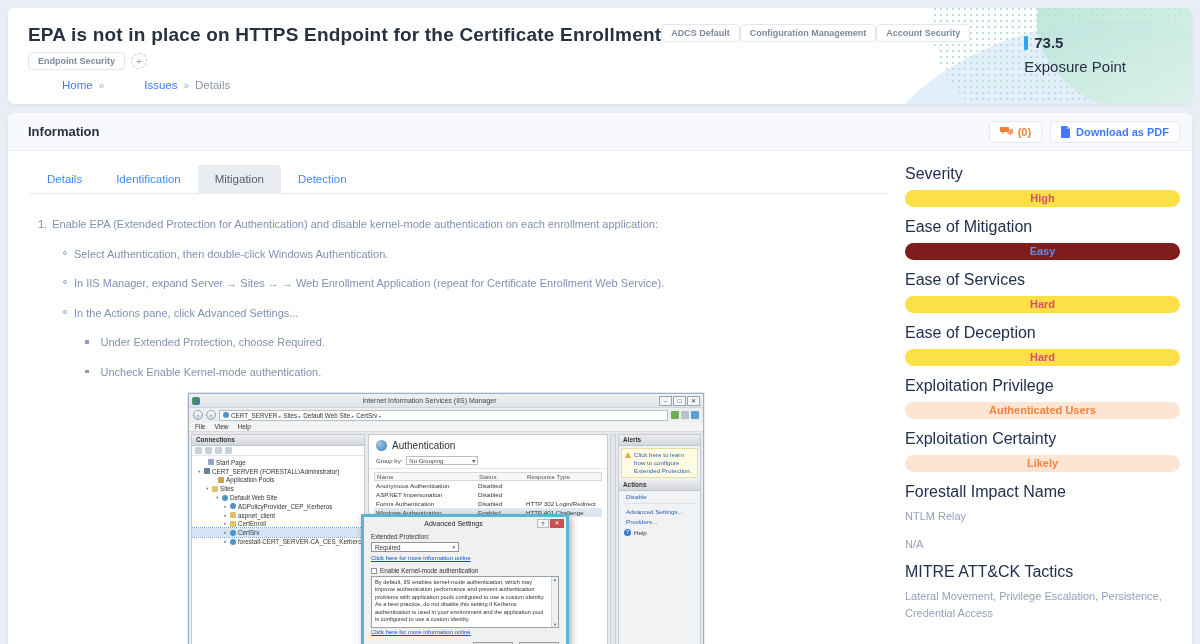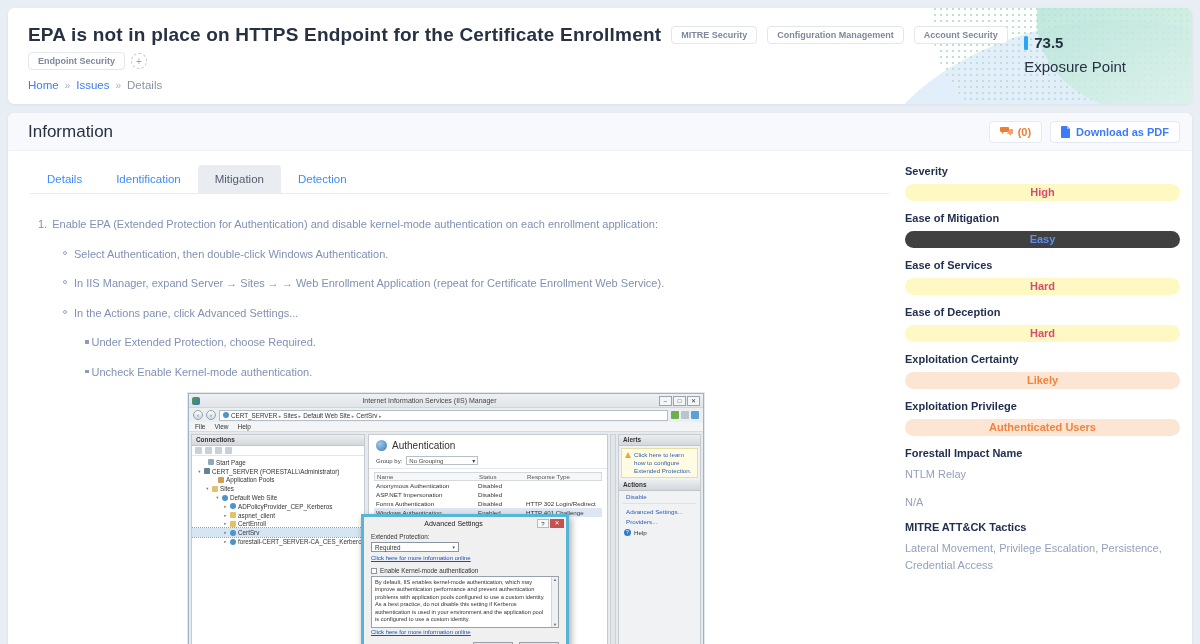--- a/index.html
+++ b/index.html
@@ -8,58 +8,58 @@
   .card { background:#fff; border-radius:6px; box-shadow:0 1px 3px rgba(40,70,120,.08); }
 
   
   .header-card { position:relative; height:96px; overflow:hidden; padding:16px 24px 0 20px; margin-bottom:9px; }
   .deco-blue { position:absolute; right:-90px; top:18px; width:420px; height:260px; background:#e2eef9; border-radius:50%; transform:rotate(-14deg); }
   .deco-dots { position:absolute; right:-50px; top:-110px; width:310px; height:250px; border-radius:50%;
     background-image:radial-gradient(#b9e2d2 1.2px, transparent 1.3px); background-size:6px 6px; }
   .deco-teal { position:absolute; right:-55px; top:-70px; width:210px; height:175px; border-radius:46%;
     background:linear-gradient(135deg, #a9dfd0 10%, #d9f1e8 80%); opacity:.85; transform:rotate(18deg); }
   .header-left { position:relative; z-index:2; }
-  .title-row { display:flex; align-items:center; gap:10px; }
+  .title-row { display:flex; align-items:flex-start; }
   h1 { font-size:19px; font-weight:700; color:#273142; letter-spacing:.2px; }
   .tag { display:inline-block; font-size:9px; font-weight:700; color:#7d889d; background:#fff;
     border:1px solid #e2e7ee; border-radius:4px; padding:3px 9px; white-space:nowrap; }
   .tag-row { margin-top:6px; display:flex; align-items:center; gap:6px; }
   .add-tag { width:16px; height:16px; border-radius:50%; border:1px dashed #c3cad6; background:#fff;
     color:#9aa4b5; font-size:10px; line-height:13px; text-align:center; cursor:pointer; }
   .breadcrumb { margin-top:9px; font-size:11.5px; display:flex; gap:6px; align-items:center; }
-  .breadcrumb a { color:#3e7bfa; text-decoration:none; cursor:pointer; }
+  .breadcrumb a { color:#3e7bfa; text-decoration:none; cursor:pointer;margin-left:34px; }
   .breadcrumb .sep { color:#a7b0c0; font-size:10px; }
   .breadcrumb .current { color:#8a93a5; }
   .exposure { position:absolute; z-index:2; right:66px; top:26px; }
   .exposure-value-row { display:flex; align-items:center; gap:6px; font-size:15px; font-weight:700; color:#273142; }
   .exp-bar { width:4px; height:14px; border-radius:1.5px; background:#2aa6f2; }
   .exposure-label { margin-top:7px; font-size:15px; font-weight:500; color:#273142; }
 
   
   .main-card { min-height:536px; overflow:hidden; }
   .info-header { height:38px; background:#f8f9fc; border-bottom:1px solid #eef1f6; border-radius:6px 6px 0 0;
     display:flex; align-items:center; justify-content:space-between; padding:0 12px 0 20px; }
-  .info-title { font-size:17px; font-weight:400; color:#273142; }
+  .info-title { font-size:13px; font-weight:700; color:#273142; }
   .hdr-btns { display:flex; gap:8px; }
   .hdr-btn { display:flex; align-items:center; gap:5px; background:#fff; border:1px solid #e4e9f2;
     border-radius:4px; padding:4px 10px; font-size:11px; font-weight:700; cursor:pointer; font-family:inherit; }
   .hdr-btn.comments { color:#ee7d35; }
   .hdr-btn.download { color:#3e7bfa; }
 
   .info-body { display:flex; }
   .content-col { flex:1; padding:0 16px 0 22px; min-width:0; }
   .tabs { display:flex; margin-top:14px; border-bottom:1px solid #e8ecf2; }
   .tab { font-size:11.5px; color:#3d8bfd; padding:8px 17px; cursor:pointer; }
   .tab.active { color:#555e6d; background:#e9ecf1; border-radius:4px 4px 0 0; }
 
   .mitigation { margin-top:22px; font-size:11px; color:#8191b2; }
   .m-line { display:flex; align-items:flex-start; margin-bottom:13px; line-height:1.5; }
   .m-l1 { padding-left:8px; gap:5px; }
   .m-l2 { padding-left:33px; gap:7px; }
-  .m-l3 { padding-left:55px; gap:3px; }
+  .m-l3 { padding-left:55px; gap:12px; }
   .b-circ { flex:none; width:4px; height:4px; border:1px solid #99a6c2; border-radius:50%; margin-top:5px; }
   .b-sq   { flex:none; width:3.5px; height:3.5px; background:#8e9cba; margin-top:6px; }
 
   
   .iis { position:relative; width:516px; height:290px; margin:10px 0 0 158px; background:#eceff1;
     border:1px solid #9fb3c6; box-shadow:0 0 0 1px #e2e8ee; font-size:7px; color:#333; }
   .iis-titlebar { height:14px; background:linear-gradient(#eef0f2,#e2e5e8); border-bottom:1px solid #cfd5da;
     display:flex; align-items:center; padding:0 3px; }
   .iis-appicon { width:8px; height:8px; border-radius:2px; background:linear-gradient(135deg,#4e9e4e,#3a77b5); }
   .iis-title { flex:1; text-align:center; font-size:7px; color:#444; }
@@ -132,41 +132,41 @@
   .descbox { position:relative; border:1px solid #98a2ab; background:#fff; height:52px; padding:2px 10px 2px 3px;
     font-size:5.7px; line-height:1.3; color:#333; overflow:hidden; }
   .sb { position:absolute; right:0; top:0; bottom:0; width:7px; background:#eef0f2; border-left:1px solid #d1d6da;
     display:flex; flex-direction:column; justify-content:space-between; font-size:4px; color:#667; text-align:center; }
   .dlg-buttons { display:flex; justify-content:flex-end; gap:6px; margin-top:4px; }
   .dlg-buttons button { width:40px; height:11px; font-size:6.2px; background:#e3e3e3; border:1px solid #9aa0a6; font-family:inherit; }
 
   
   .sidebar { width:287px; flex:none; padding:14px 12px 20px 0; }
   .sec { margin-bottom:11px; }
-  .sec-label { font-size:11px; font-weight:700; color:#22304f; margin-bottom:7px; }
+  .sec-label { font-size:16px; font-weight:400; color:#22304f; margin-bottom:7px; }
   .pill { height:17px; border-radius:9px; font-size:11px; font-weight:700; text-align:center; line-height:17px; }
-  .pill.red { background:#fef9c3; color:#d64d71; }
-  .pill.blue { background:#404040; color:#5c8ef0; }
+  .pill.red { background:#fde047; color:#d64d71; }
+  .pill.blue { background:#7f1d1d; color:#5c8ef0; }
   .pill.orange { background:#fce5d2; color:#ee8440; }
   .sec-text { font-size:11px; color:#93a1bc; line-height:1.5; }
 
   svg { display:block; }
 </style>
 </head>
 <body>
 
 <div class="card header-card">
   <div class="deco-blue"></div>
   <div class="deco-dots"></div>
   <div class="deco-teal"></div>
 
   <div class="header-left">
     <div class="title-row">
       <h1>EPA is not in place on HTTPS Endpoint for the Certificate Enrollment</h1>
-      <span class="tag">MITRE Security</span>
+      <span class="tag">ADCS Default</span>
       <span class="tag">Configuration Management</span>
       <span class="tag">Account Security</span>
     </div>
     <div class="tag-row">
       <span class="tag">Endpoint Security</span>
       <button class="add-tag">+</button>
     </div>
     <div class="breadcrumb">
       <a>Home</a>
       <span class="sep">»</span>
@@ -449,28 +449,28 @@
       </div>
       <div class="sec">
         <div class="sec-label">Ease of Services</div>
         <div class="pill red">Hard</div>
       </div>
       <div class="sec">
         <div class="sec-label">Ease of Deception</div>
         <div class="pill red">Hard</div>
       </div>
       <div class="sec">
+        <div class="sec-label">Exploitation Privilege</div>
+        <div class="pill orange">Authenticated Users</div>
+      </div>
+      <div class="sec">
         <div class="sec-label">Exploitation Certainty</div>
         <div class="pill orange">Likely</div>
       </div>
       <div class="sec">
-        <div class="sec-label">Exploitation Privilege</div>
-        <div class="pill orange">Authenticated Users</div>
-      </div>
-      <div class="sec">
         <div class="sec-label">Forestall Impact Name</div>
         <div class="sec-text">NTLM Relay</div>
       </div>
       <div class="sec">
         <div class="sec-text">N/A</div>
       </div>
       <div class="sec">
         <div class="sec-label">MITRE ATT&amp;CK Tactics</div>
         <div class="sec-text">Lateral Movement, Privilege Escalation, Persistence, Credential Access</div>
       </div>

